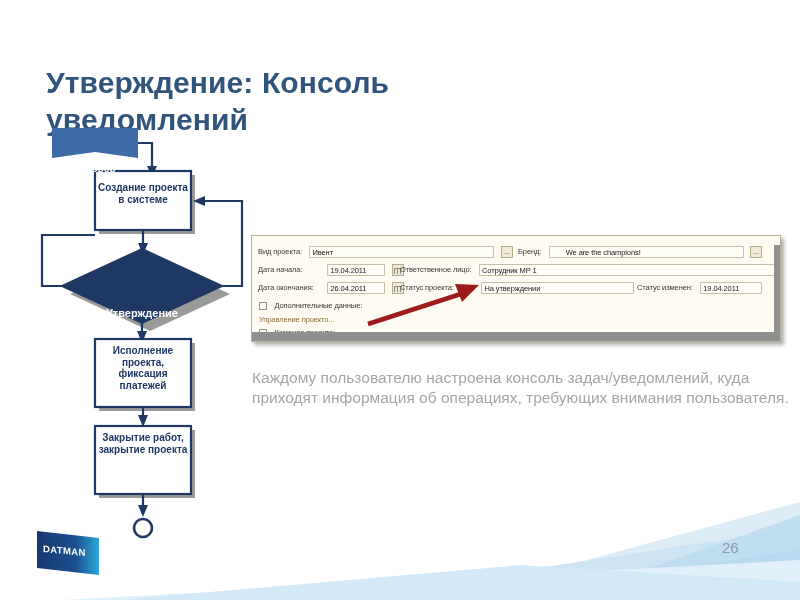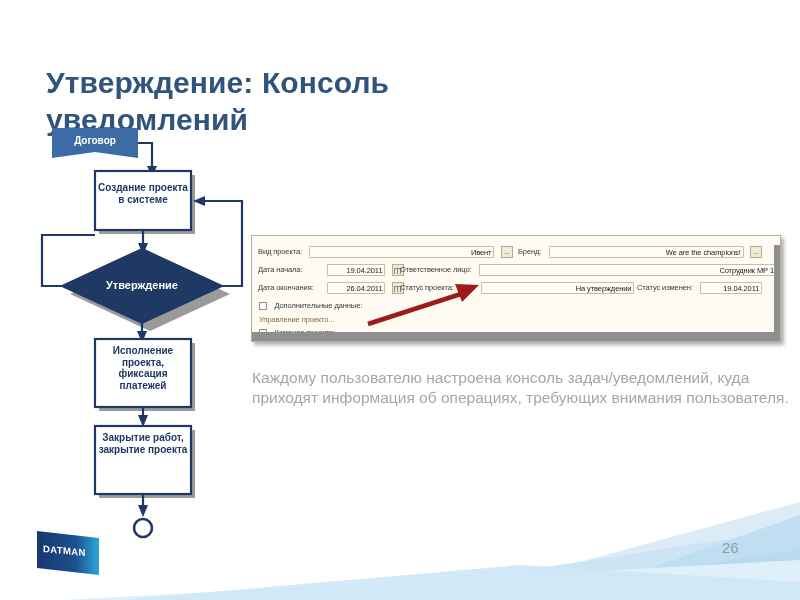--- a/index.html
+++ b/index.html
@@ -43,21 +43,21 @@
   #flow svg { display: block; }
   .fc-label {
     position: absolute;
     text-align: center;
     font-weight: bold;
     color: #1f3864;
     font-size: 10px;
     line-height: 11.5px;
     pointer-events: none;
   }
-  .fc-label-white { color: #ffffff; }
+  .fc-label-white { color: #ffffff; margin-top: 28px; }
 
   
   .body-text {
     position: absolute;
     color: #a6a6a6;
     font-size: 15.5px;
     line-height: 19.5px;
   }
   #para1 { left: 252px; top: 136px; width: 420px; }
   #para2 { left: 252px; top: 368px; width: 540px; }
@@ -117,21 +117,20 @@
     border: 1px solid #c6bfa6;
     border-radius: 1px;
     height: 12px;
     line-height: 12px;
     font-size: 7.5px;
     color: #1a1a16;
     padding: 0 2px;
     overflow: hidden;
     letter-spacing: -0.1px;
     box-sizing: border-box;
-    text-align: right;
   }
   .f-btn {
     display: inline-block;
     vertical-align: middle;
     width: 12px;
     height: 12px;
     line-height: 10px;
     text-align: center;
     background: #f0ead6;
     border: 1px solid #b5ac8e;

